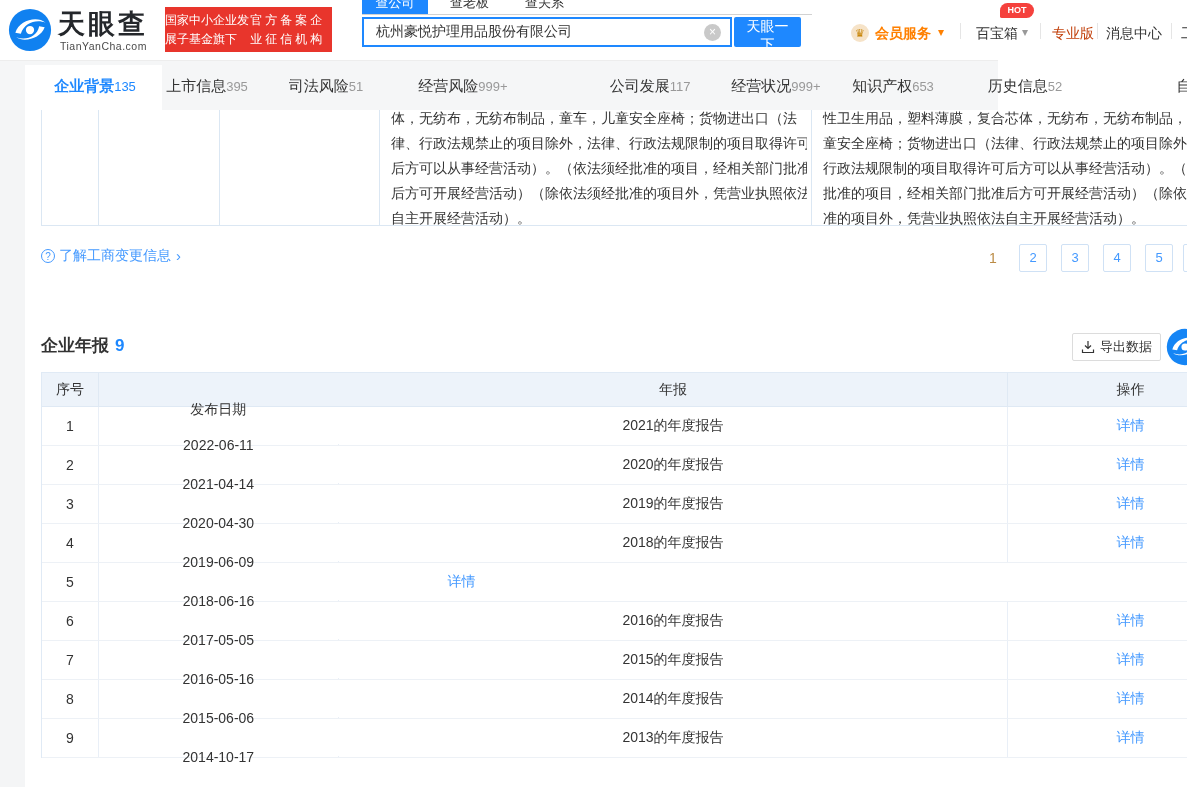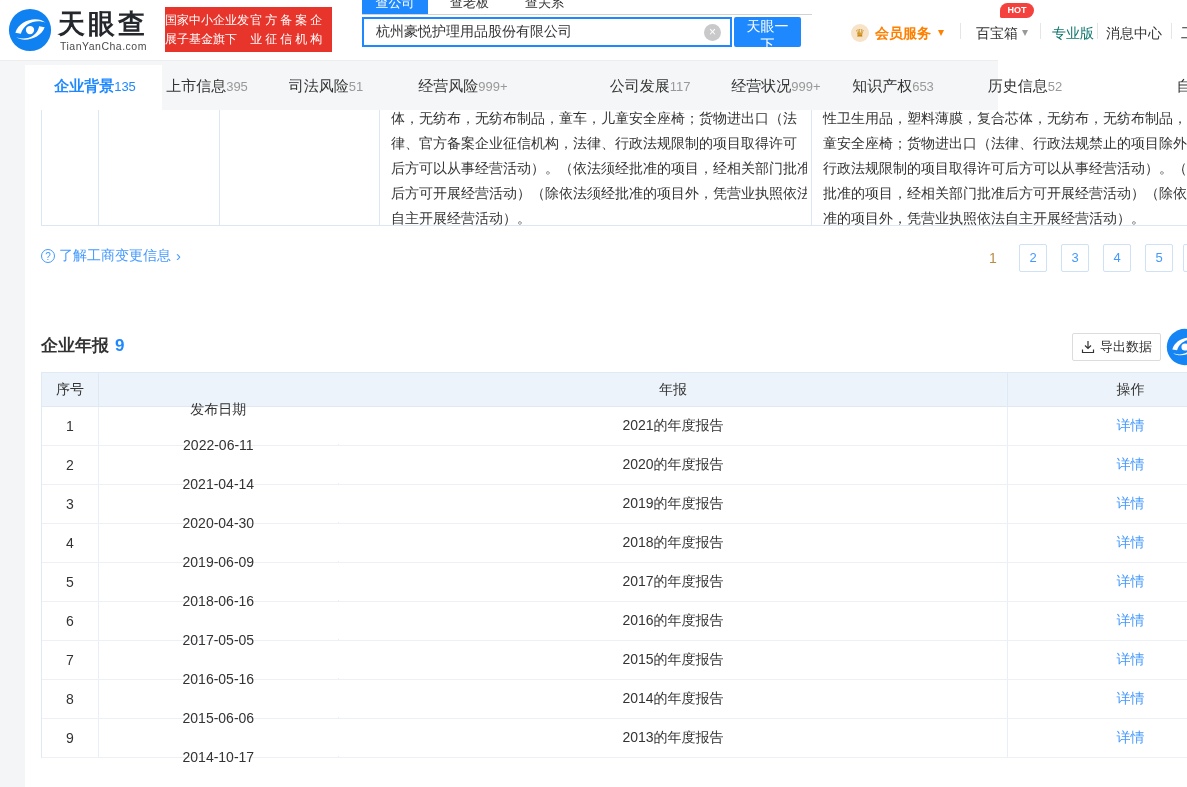--- a/index.html
+++ b/index.html
@@ -30,21 +30,21 @@
   .vip-icon{position:absolute;left:851px;top:24px;width:18px;height:18px;border-radius:50%;background:#f6e3c8;
     color:#c8860a;font-size:11px;line-height:18px;text-align:center;}
   .vip-label{position:absolute;left:875px;top:25px;font-size:14px;font-weight:bold;color:#ff8000;cursor:pointer;}
   .vip-caret{position:absolute;left:938px;top:25px;font-size:12px;color:#ff8000;}
   .hdiv{position:absolute;top:23px;width:1px;height:16px;background:#e5e5e5;}
   .hd1{left:960px;}.hd2{left:1040px;}.hd3{left:1097px;}.hd4{left:1171px;}
   .toolbox-label{position:absolute;left:976px;top:25px;font-size:14px;color:#333;cursor:pointer;}
   .toolbox-caret{position:absolute;left:1022px;top:25px;font-size:12px;color:#999;}
   .hot-badge{position:absolute;left:1000px;top:3px;width:34px;height:15px;background:#f5413d;color:#fff;
     font-size:9px;font-weight:bold;text-align:center;line-height:15px;border-radius:8px 8px 8px 2px;}
-  .pro-label{position:absolute;left:1052px;top:25px;font-size:14px;color:#0f766e;cursor:pointer;}
+  .pro-label{position:absolute;left:1052px;top:25px;font-size:14px;color:#c2410c;cursor:pointer;}
   .msg-label{position:absolute;left:1106px;top:25px;font-size:14px;color:#333;cursor:pointer;}
   .partial-label{position:absolute;left:1181px;top:25px;font-size:14px;color:#333;}
 
   
   .navbar{position:absolute;left:0;top:60px;width:998px;height:50px;background:#f5f6f7;border-top:1px solid #ededed;}
   .active-tab-bg{position:absolute;left:25px;top:4px;width:137px;height:46px;background:#fff;}
   .nav-tab{position:absolute;top:0;height:50px;display:flex;align-items:center;transform:translateX(-50%);cursor:pointer;white-space:nowrap;}
   .nav-tab .lbl{font-size:15px;color:#333;}
   .nav-tab .cnt{font-size:13px;color:#999;margin-left:0;}
   .nav-tab.active .lbl{color:#1e88ff;font-weight:bold;}
@@ -177,21 +177,21 @@
 
   <div class="vline vl1"></div>
   <div class="vline vl2"></div>
   <div class="vline vl3"></div>
   <div class="vline vl4"></div>
   <div class="vline vl5"></div>
   <div class="chg-bottom"></div>
 
   <div class="chg-text chg-before">
     <span class="line">体，无纺布，无纺布制品，童车，儿童安全座椅；货物进出口（法</span>
-    <span class="line">律、官方备案企业征信机构，法律、行政法规限制的项目取得许可</span>
+    <span class="line">律、行政法规禁止的项目除外，法律、行政法规限制的项目取得许可</span>
     <span class="line">后方可以从事经营活动）。（依法须经批准的项目，经相关部门批准</span>
     <span class="line">后方可开展经营活动）（除依法须经批准的项目外，凭营业执照依法</span>
     <span class="line">自主开展经营活动）。</span>
   </div>
   <div class="chg-text chg-after">
     <span class="line">性卫生用品，塑料薄膜，复合芯体，无纺布，无纺布制品，童车，儿</span>
     <span class="line">童安全座椅；货物进出口（法律、行政法规禁止的项目除外，法律、</span>
     <span class="line">行政法规限制的项目取得许可后方可以从事经营活动）。（依法须经</span>
     <span class="line">批准的项目，经相关部门批准后方可开展经营活动）（除依法须经批</span>
     <span class="line">准的项目外，凭营业执照依法自主开展经营活动）。</span>
@@ -262,21 +262,20 @@
       <div class="c c-no">4</div>
       <div class="c c-date">2019-06-09</div>
       <div class="c c-report">2018的年度报告</div>
       <div class="c c-action">
           <span class="detail-link">详情</span>
         </div>
     </div>
     <div class="ar-row">
       <div class="c c-no">5</div>
       <div class="c c-date">2018-06-16</div>
-      <div class="c c-report">2017的年度报告</div>
       <div class="c c-action">
           <span class="detail-link">详情</span>
         </div>
     </div>
     <div class="ar-row">
       <div class="c c-no">6</div>
       <div class="c c-date">2017-05-05</div>
       <div class="c c-report">2016的年度报告</div>
       <div class="c c-action">
           <span class="detail-link">详情</span>

